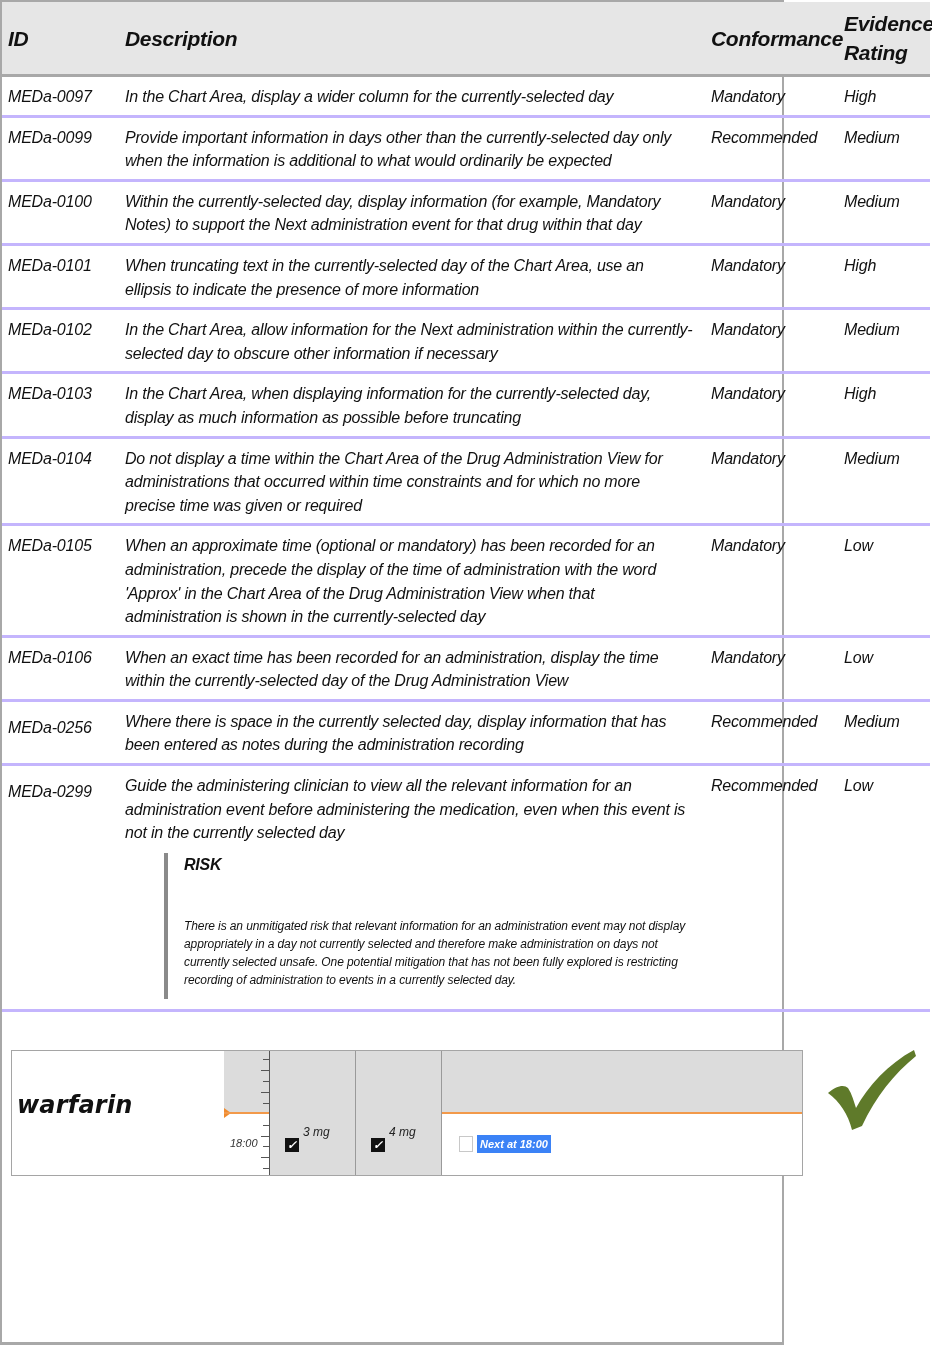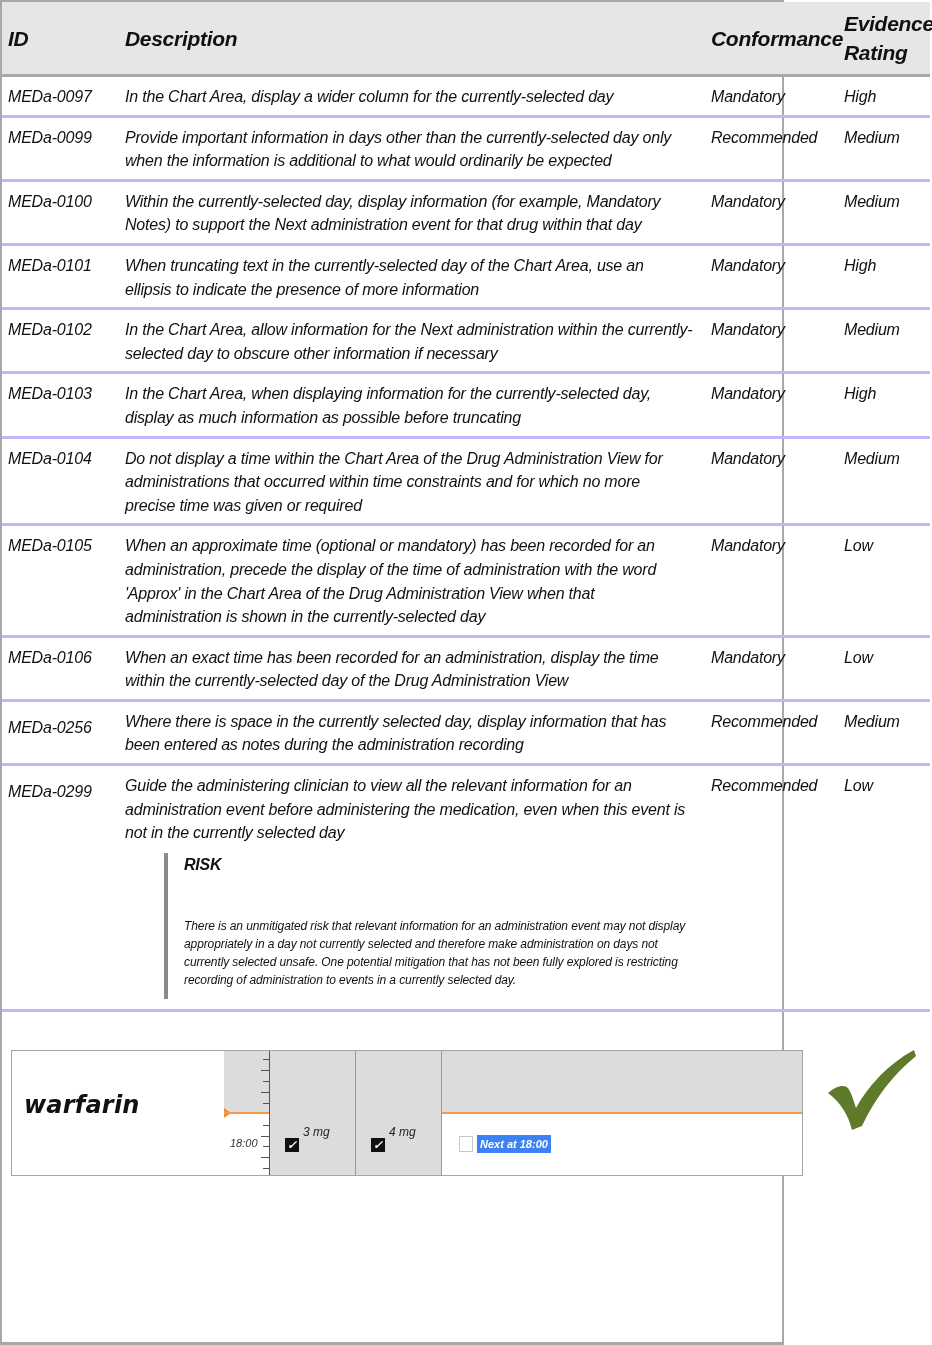--- a/index.html
+++ b/index.html
@@ -44,21 +44,21 @@
   .risk-text { font-size: 12px; line-height: 18px; letter-spacing: -0.1px; margin-top: 40px; }
 
   .usage-head { background: #e6e6e6; font-weight: bold; font-size: 21px; line-height: 40px;
                 padding: 0 6px; border-bottom: 3px solid #a8a8a8; height: 43px; letter-spacing: -0.3px; }
   .usage-body { position: relative; height: 208px; }
   .usage-intro { font-size: 16px; line-height: 23px; padding: 6px 6px 0 6px; letter-spacing: -0.2px; }
 
   .figure { position: absolute; left: 9px; top: 38px; width: 792px; height: 126px;
             border: 1px solid #a5a5a5; background: #fff; overflow: hidden; }
   .fig-drug { position: absolute; left: 5px; top: 40px; font-weight: bold; font-size: 24px; letter-spacing: 0.2px;
-              font-family: "DejaVu Sans", sans-serif; margin-left: 7px; }
+              font-family: "DejaVu Sans", sans-serif; }
   .fig-axis-bg { position: absolute; left: 212px; top: 0; width: 46px; height: 62px; background: #dcdcdc; }
   .fig-axis-line { position: absolute; left: 257px; top: 0; width: 1px; height: 126px; background: #555; }
   .tick { position: absolute; left: 251px; width: 6px; height: 1px; background: #555; }
   .tick.long { left: 249px; width: 8px; }
   .fig-time { position: absolute; left: 218px; top: 86px; font-size: 11px; color: #333; }
   .fig-marker { position: absolute; left: 212px; top: 57px; width: 0; height: 0;
                 border-top: 5px solid transparent; border-bottom: 5px solid transparent; border-left: 7px solid #f08b2e; }
   .orange-line { position: absolute; height: 2px; background: #f2994a; top: 61px; }
   .day { position: absolute; top: 0; height: 126px; background: #dcdcdc; border-right: 1px solid #9a9a9a; }
   .chk { position: absolute; top: 87px; width: 14px; height: 14px; background: #111; color: #fff;

